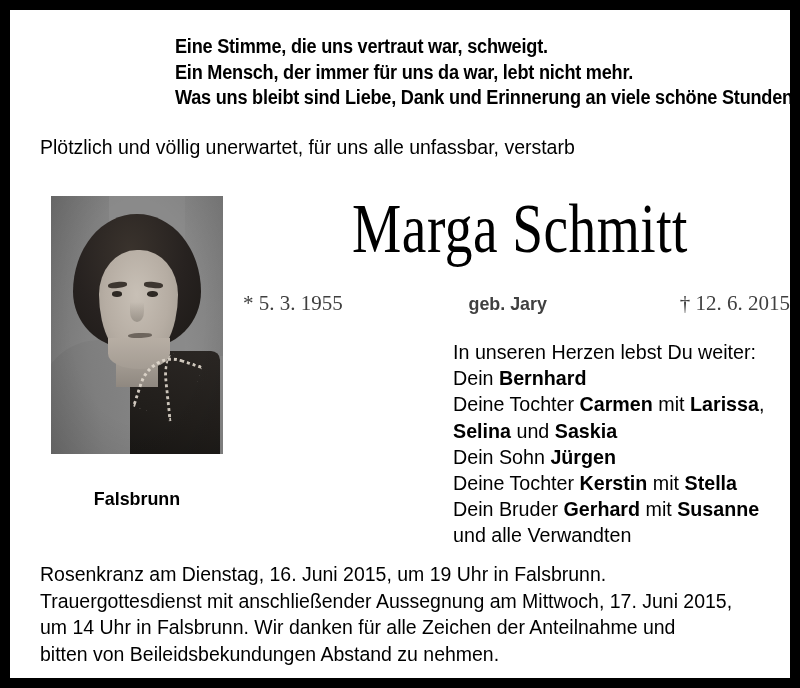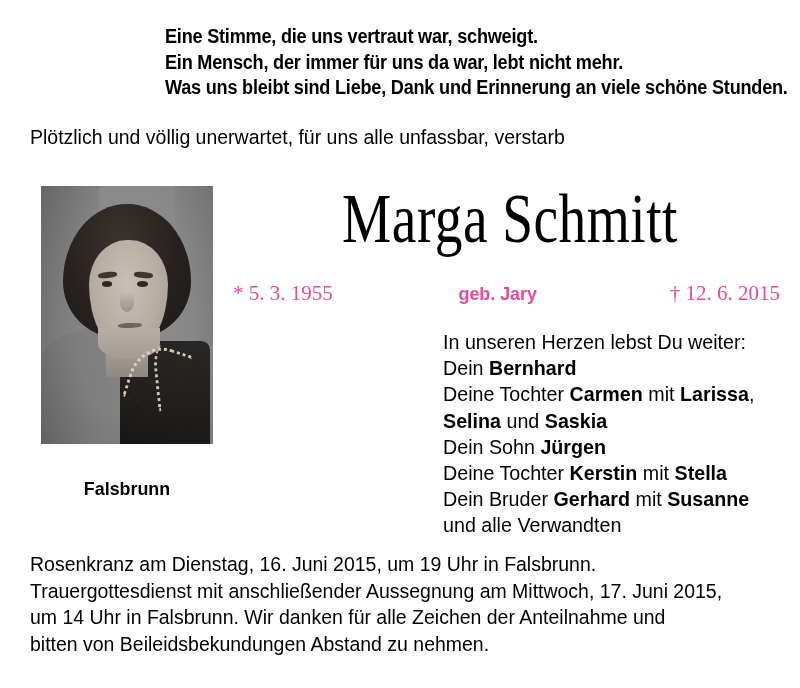--- a/index.html
+++ b/index.html
@@ -11,20 +11,21 @@
   body {
     font-family: "Liberation Sans", sans-serif;
   }
 
   .notice {
     position: relative;
     width: 800px;
     height: 688px;
     box-sizing: border-box;
     background: #000000;
+    padding: 10px;
     overflow: hidden;
   }
 
   .notice-inner {
     position: relative;
     width: 100%;
     height: 100%;
     background: #ffffff;
     box-sizing: border-box;
     overflow: hidden;
@@ -246,21 +247,21 @@
   .dates {
     position: absolute;
     left: 233px;
     top: 281px;
     width: 547px;
     display: flex;
     justify-content: space-between;
     align-items: baseline;
     font-family: "Liberation Serif", serif;
     font-size: 21px;
-    color: #ec4899;
+    color: #404040;
     white-space: nowrap;
   }
   .dates .d-born  { font-weight: normal; }
   .dates .d-nee   { font-family: "Liberation Sans", sans-serif; font-weight: bold; font-size: 19px; transform: scaleX(0.94); }
   .dates .d-died  { font-weight: normal; margin-left: 8px; }
 
   
   .family {
     position: absolute;
     left: 443px;

